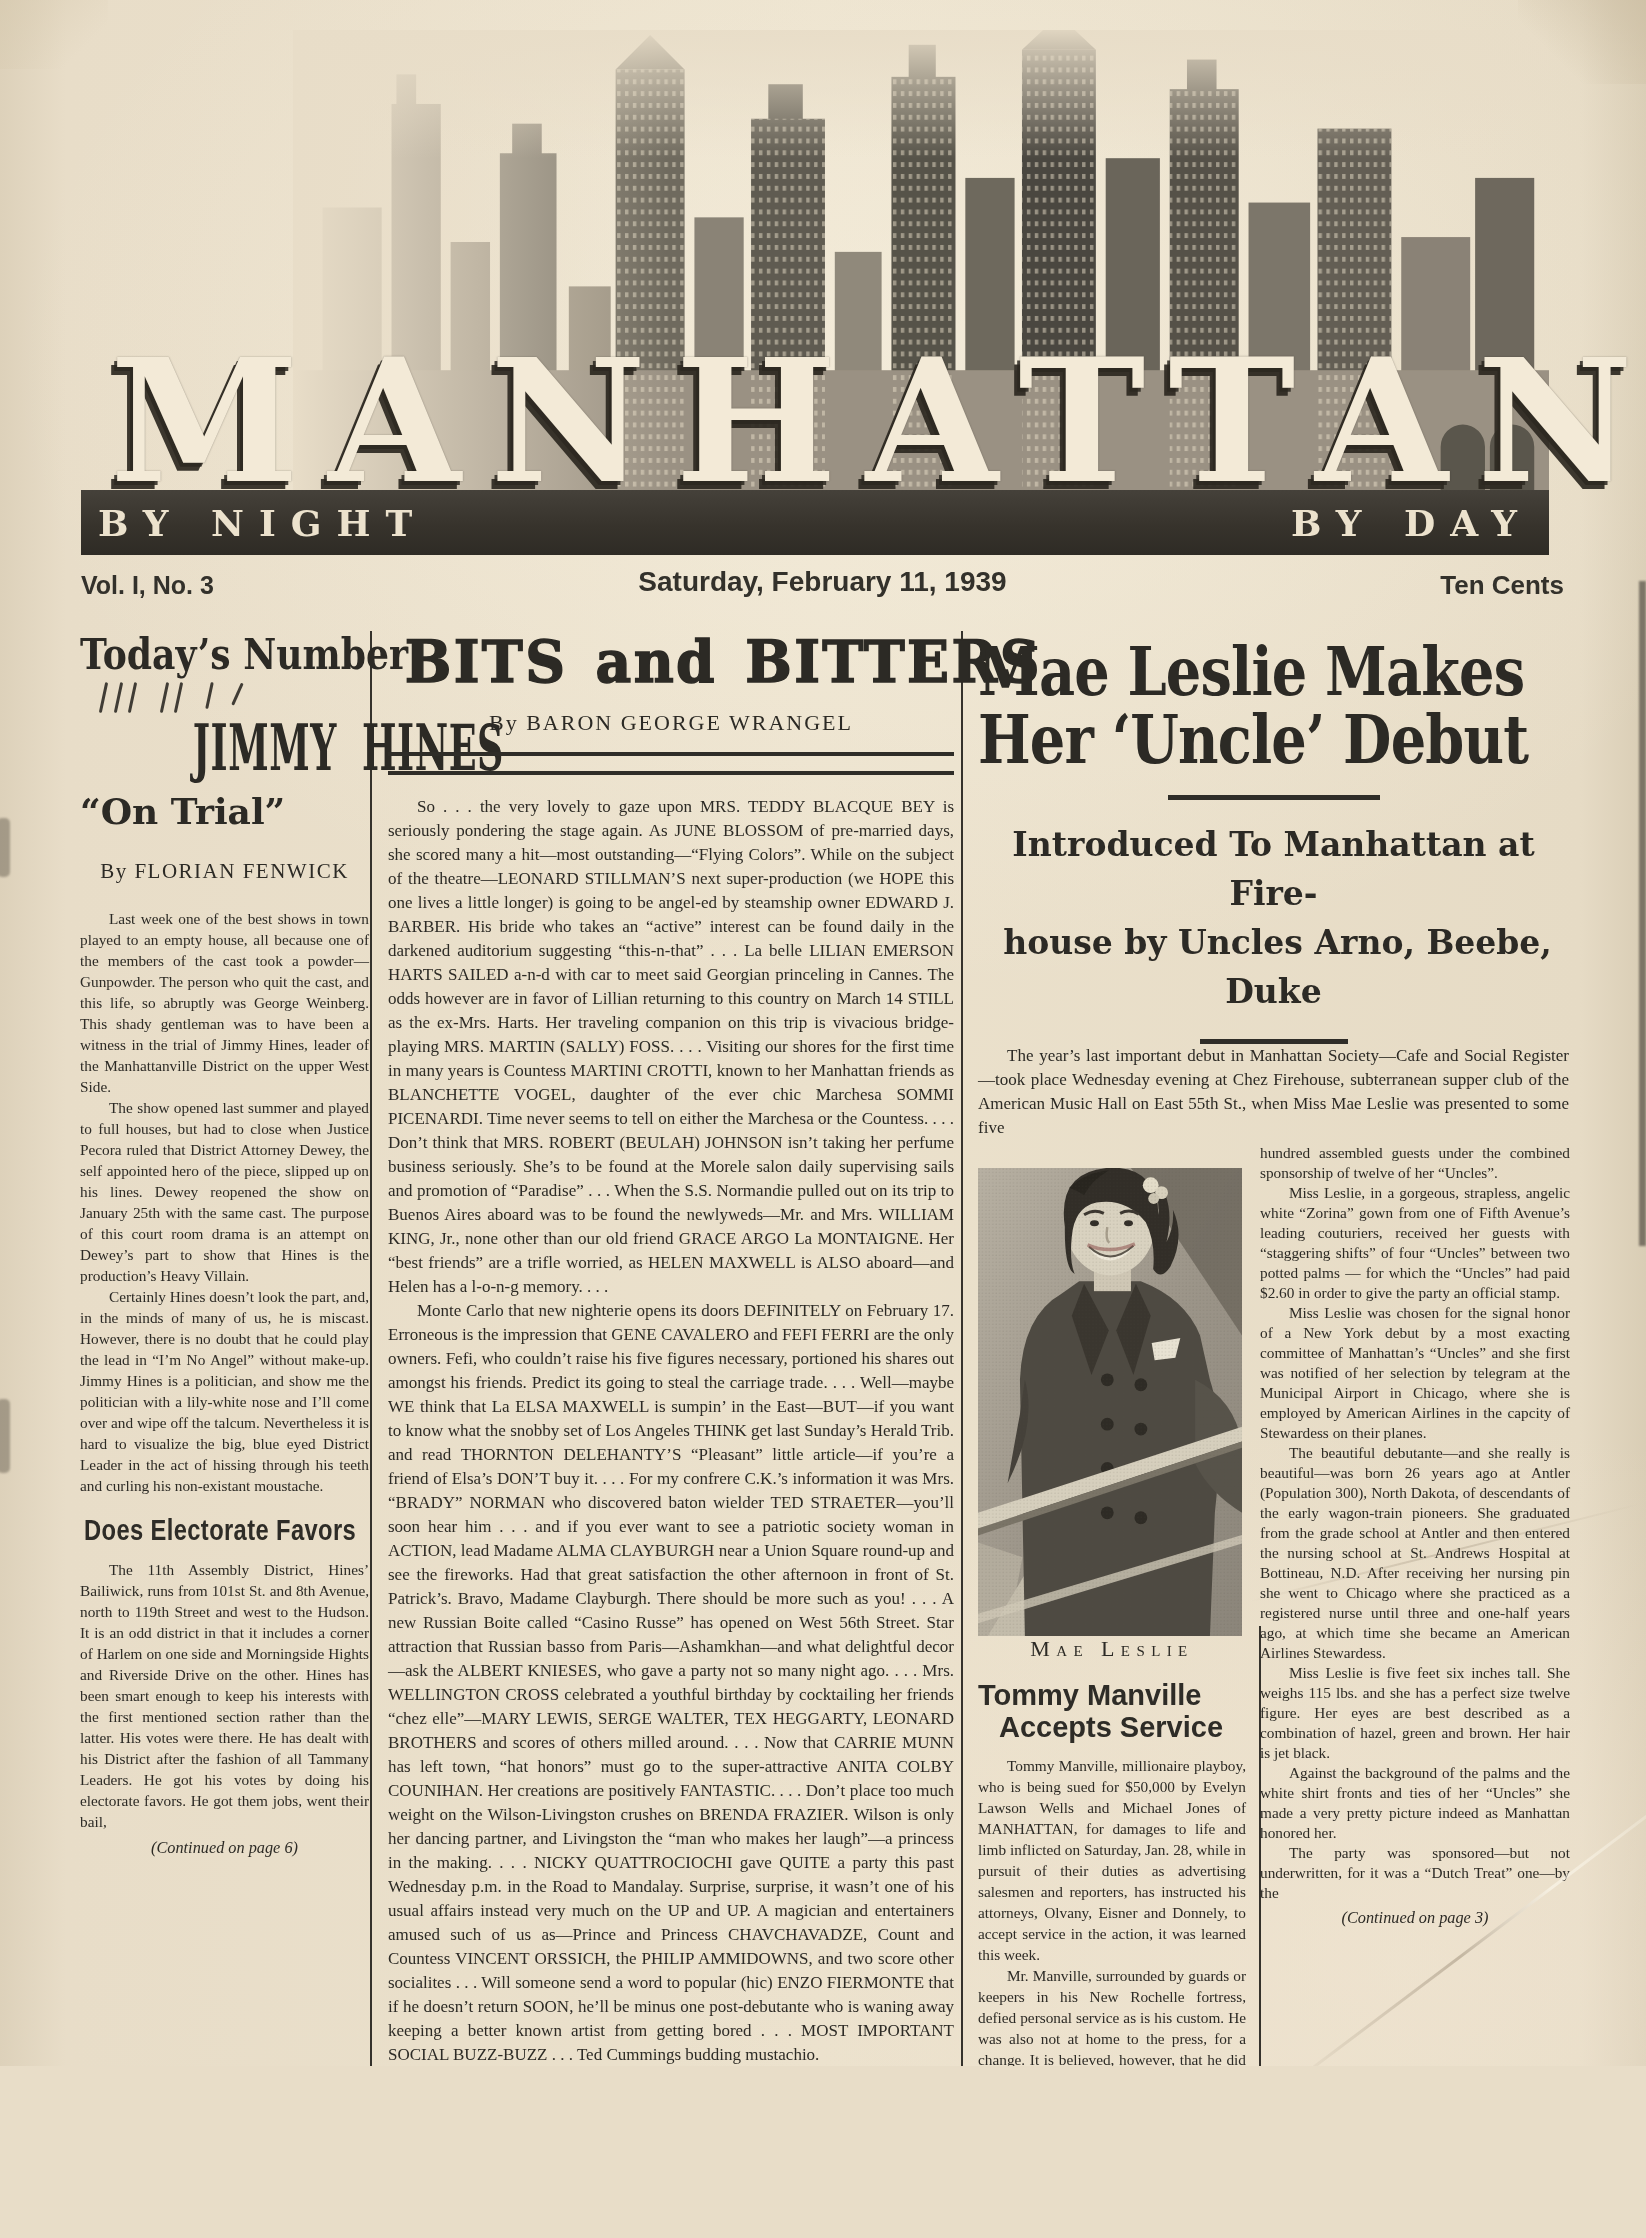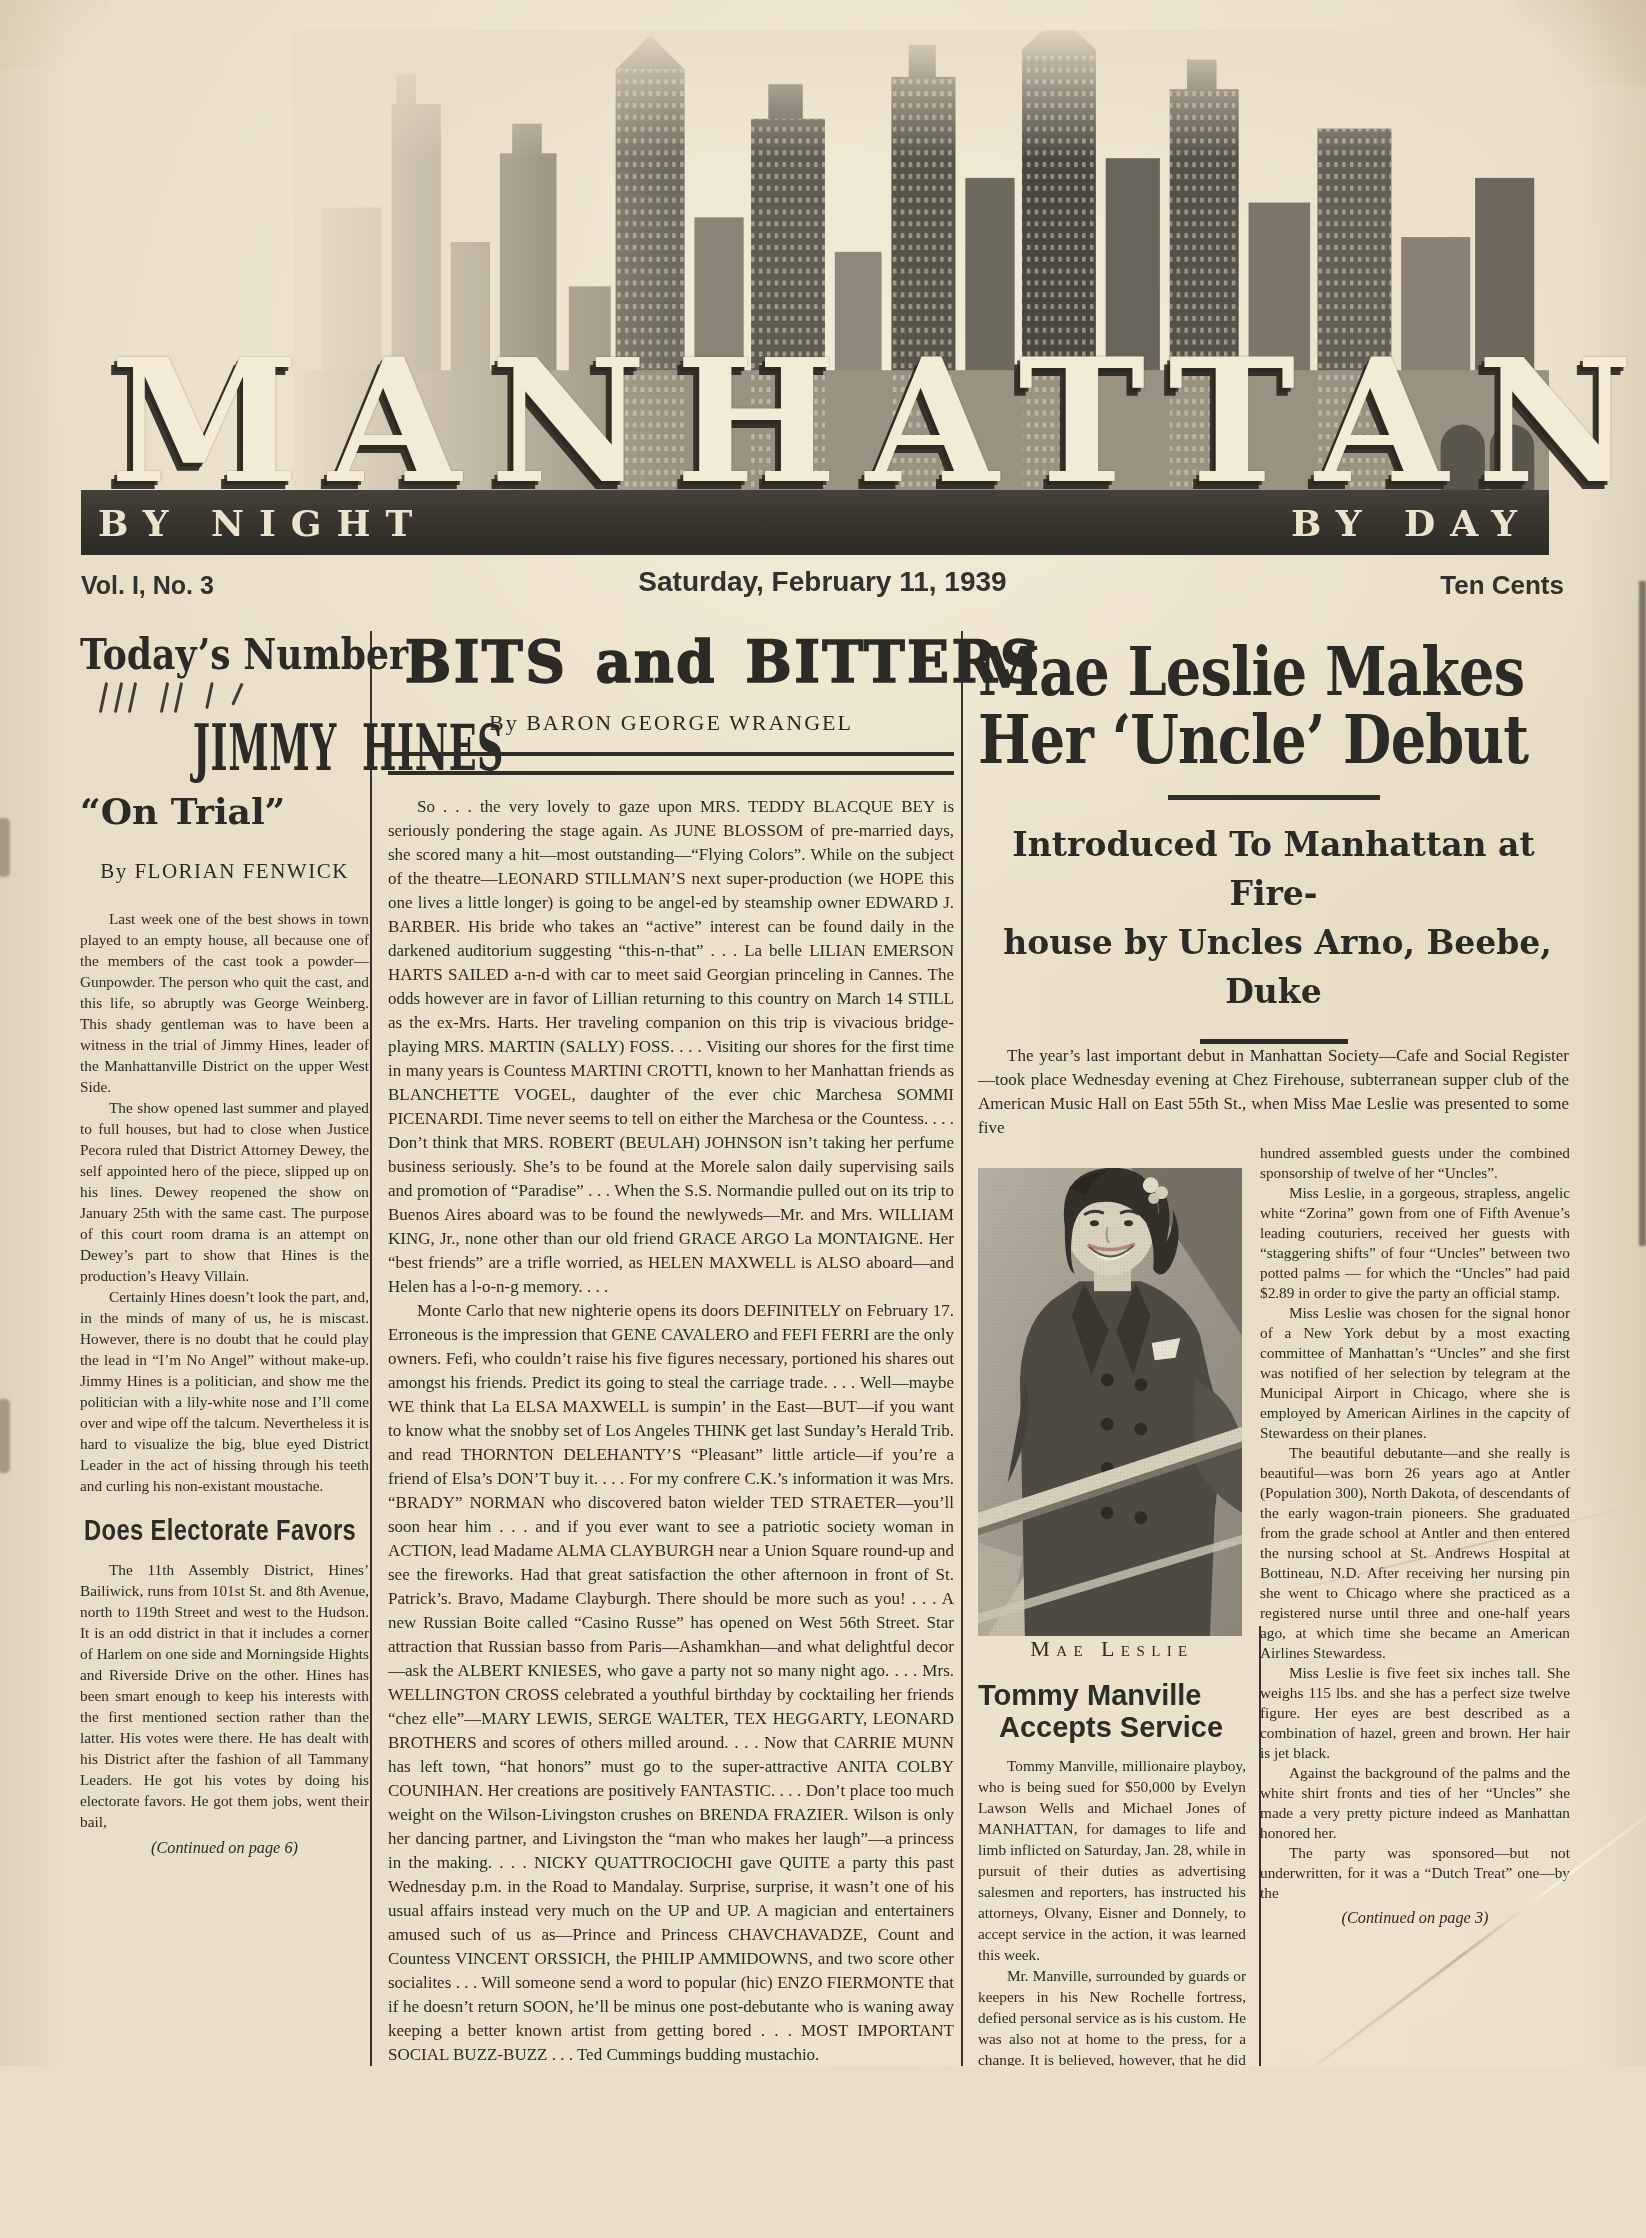--- a/index.html
+++ b/index.html
@@ -273,21 +273,21 @@
         <h3 class="manville-head">
           <div>Tommy Manville</div>
           <div class="l2">Accepts Service</div>
         </h3>
         <p class="body">Tommy Manville, millionaire playboy, who is being sued for $50,000 by Evelyn Lawson Wells and Michael Jones of MANHATTAN, for damages to life and limb inflicted on Saturday, Jan. 28, while in pursuit of their duties as advertising salesmen and reporters, has instructed his attorneys, Olvany, Eisner and Donnely, to accept service in the action, it was learned this week.</p>
         <p class="body">Mr. Manville, surrounded by guards or keepers in his New Rochelle fortress, defied personal service as is his custom.  He was also not at home to the press, for a change.  It is believed, however, that he did comment to a columnist that in the future he</p>
         <div class="continued">(Continued on page 4)</div>
       </div>
       <div class="sub-outer">
         <p class="body noindent">hundred assembled guests under the combined sponsorship of twelve of her “Uncles”.</p>
-        <p class="body">Miss Leslie, in a gorgeous, strapless, angelic white “Zorina” gown from one of Fifth Avenue’s leading couturiers, received her guests with “staggering shifts” of four “Uncles” between two potted palms — for which the “Uncles” had paid $2.89 in order to give the party an official stamp.</p>
+        <p class="body">Miss Leslie, in a gorgeous, strapless, angelic white “Zorina” gown from one of Fifth Avenue’s leading couturiers, received her guests with “staggering shifts” of four “Uncles” between two potted palms — for which the “Uncles” had paid $2.60 in order to give the party an official stamp.</p>
         <p class="body">Miss Leslie was chosen for the signal honor of a New York debut by a most exacting committee of Manhattan’s “Uncles” and she first was notified of her selection by telegram at the Municipal Airport in Chicago, where she is employed by American Airlines in the capcity of Stewardess on their planes.</p>
         <p class="body">The beautiful debutante—and she really is beautiful—was born 26 years ago at Antler (Population 300), North Dakota, of descendants of the early wagon-train pioneers.  She graduated from the grade school at Antler and then entered the nursing school at St. Andrews Hospital at Bottineau, N.D.  After receiving her nursing pin she went to Chicago where she practiced as a registered nurse until three and one-half years ago, at which time she became an American Airlines Stewardess.</p>
         <p class="body">Miss Leslie is five feet six inches tall.  She weighs 115 lbs. and she has a perfect size twelve figure.  Her eyes are best described as a combination of hazel, green and brown.  Her hair is jet black.</p>
         <p class="body">Against the background of the palms and the white shirt fronts and ties of her “Uncles” she made a very pretty picture indeed as Manhattan honored her.</p>
         <p class="body">The party was sponsored—but not underwritten, for it was a “Dutch Treat” one—by the</p>
         <div class="continued">(Continued on page 3)</div>
       </div>
     </div>
   </div>
 

